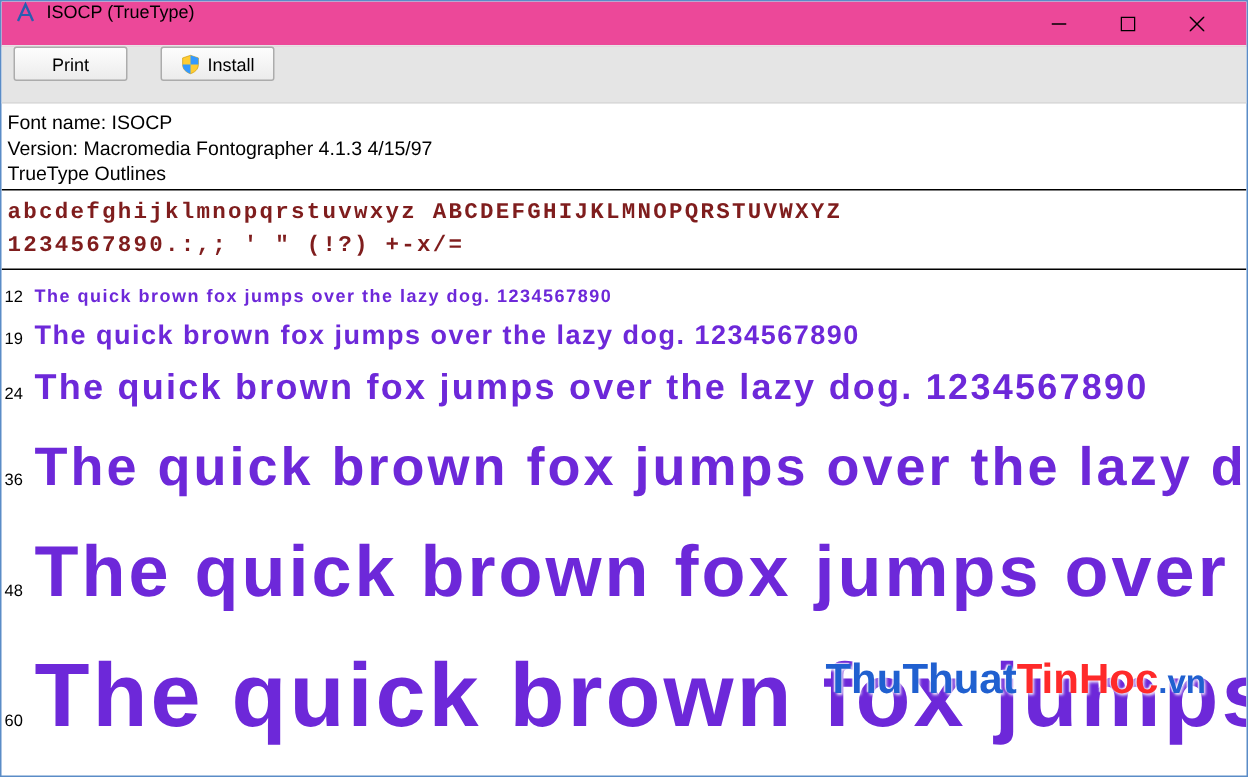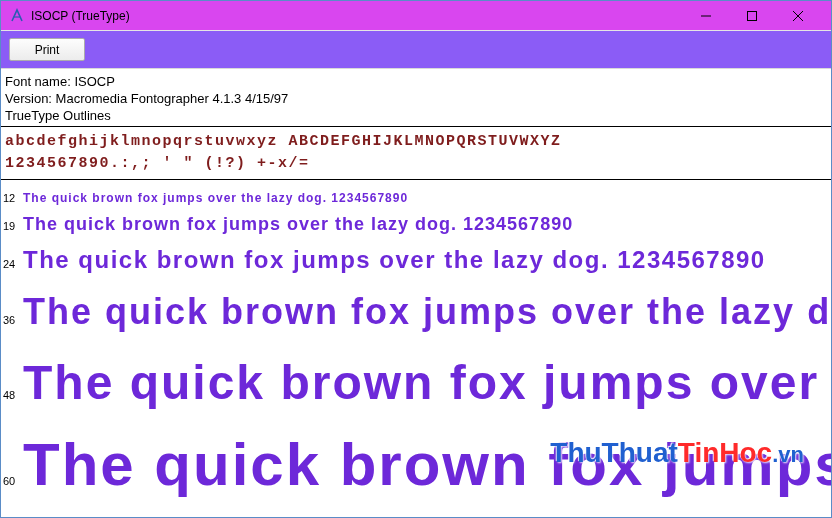--- a/index.html
+++ b/index.html
@@ -10,24 +10,24 @@
     background: #fff;
     width: 832px;
     height: 518px;
     overflow: hidden;
     border: 1px solid #5a8cc7;
   }
 
   
   .titlebar {
     height: 30px;
-    background: #d946ef;
+    background: #ec4899;
     border-bottom: 1px solid #e5e5e5;
     display: flex;
-    align-items: center;
+    align-items: flex-start;
     padding: 0 10px 0 8px;
   }
   .titlebar .app-icon {
     width: 16px; height: 16px;
     display: inline-flex; align-items: center; justify-content: center;
     margin-right: 6px;
   }
   .titlebar .title-text {
     font-size: 12px;
     color: #000;
@@ -40,24 +40,23 @@
     display: inline-flex; align-items: center; justify-content: center;
     font-family: "Segoe UI Symbol", sans-serif;
     font-size: 10px;
     color: #000;
   }
   .win-btn svg { display:block; }
 
   
   .toolbar {
     height: 38px;
-    background: #8b5cf6;
+    background: #e5e5e5;
     border-bottom: 1px solid #d9d9d9;
     display: flex;
-    align-items: center;
     padding: 0 8px;
     gap: 22px;
   }
   .btn {
     height: 23px;
     min-width: 76px;
     padding: 0 12px;
     background: linear-gradient(#fdfdfd, #ececec);
     border: 1px solid #acacac;
     border-radius: 2px;
@@ -174,20 +173,30 @@
           <line x1="10" y1="0" x2="0" y2="10" stroke="#000" stroke-width="1"></line>
         </svg>
     </div>
   </div>
 </div>
 
 <div class="toolbar">
   <div class="btn">
     <span>Print</span>
   </div>
+  <div class="btn">
+    <span class="shield-icon">
+      <svg viewBox="0 0 16 16" width="14" height="14">
+        <path d="M8 1 L14 3 V8 C14 12 11 14 8 15 C5 14 2 12 2 8 V3 Z" fill="#fc3" stroke="#c90" stroke-width="0.5"></path>
+        <path d="M8 1 L14 3 V8 L8 8 Z" fill="#39f"></path>
+        <path d="M8 8 L8 15 C5 14 2 12 2 8 Z" fill="#39f"></path>
+      </svg>
+    </span>
+    <span>Install</span>
+  </div>
 </div>
 
 <div class="content">
 
   <div class="info">
     <div>
       <span>Font name:</span>
       <span>ISOCP</span>
     </div>
     <div>

